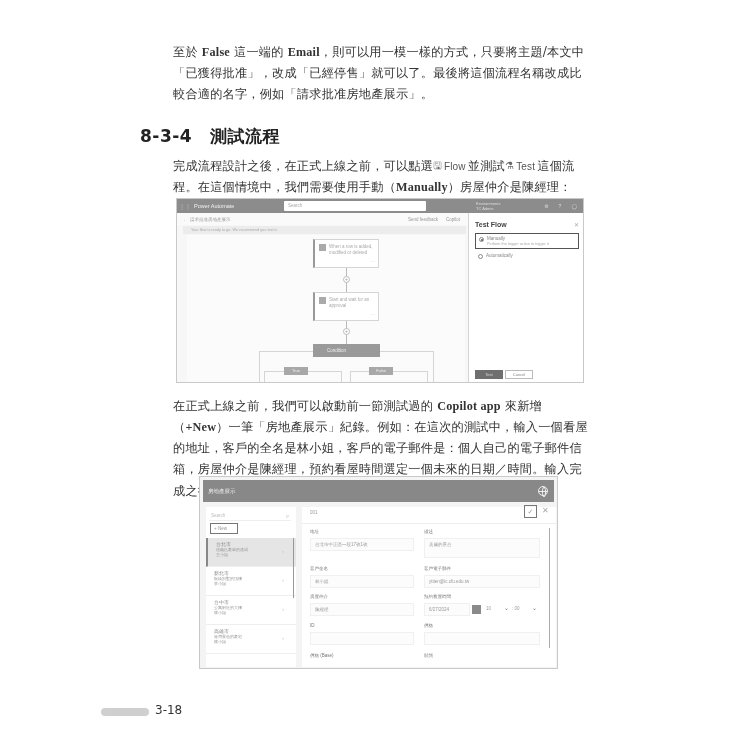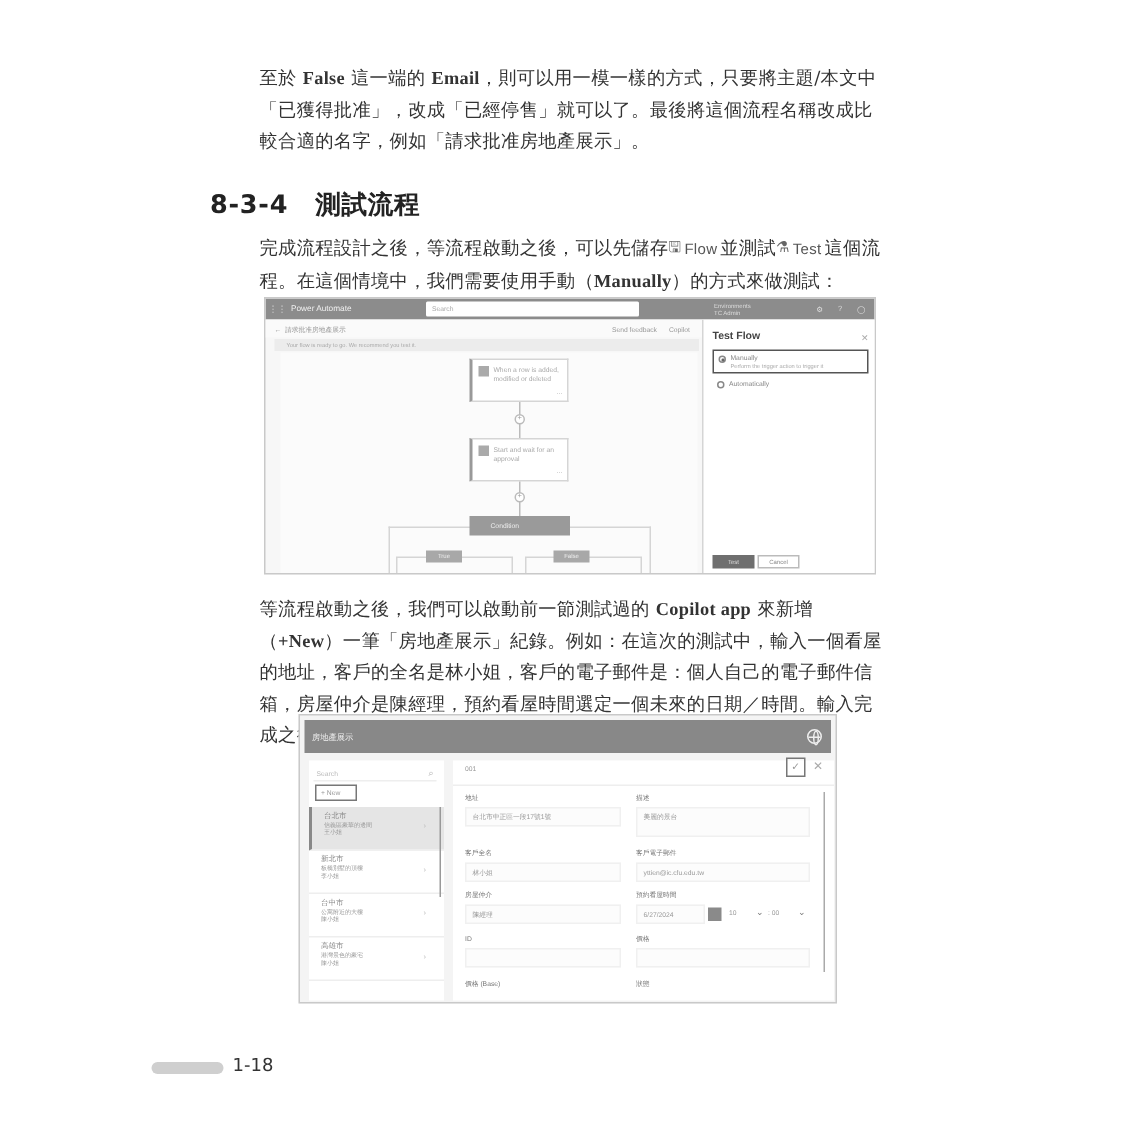--- a/index.html
+++ b/index.html
@@ -85,21 +85,21 @@
 
 <p class="para" style="top:42px;">
   <span>至於 </span><b>False</b><span> 這一端的 </span><b>Email</b><span>，則可以用一模一樣的方式，只要將主題/本文中「已獲得批准」，改成「已經停售」就可以了。最後將這個流程名稱改成比較合適的名字，例如「請求批准房地產展示」。</span>
 </p>
 
 <h2 class="heading">
   <span class="num">8-3-4</span><span>測試流程</span>
 </h2>
 
 <p class="para" style="top:155px;">
-  <span>完成流程設計之後，等流程啟動之後，可以先儲存</span><span class="inline-icon">🖫</span><span class="inline-word">Flow</span><span>並測試</span><span class="inline-icon">⚗</span><span class="inline-word">Test</span><span>這個流程。在這個情境中，我們需要使用手動（</span><b>Manually</b><span>）的方式來做測試：</span>
+  <span>完成流程設計之後，在正式上線之前，可以點選</span><span class="inline-icon">🖫</span><span class="inline-word">Flow</span><span>並測試</span><span class="inline-icon">⚗</span><span class="inline-word">Test</span><span>這個流程。在這個情境中，我們需要使用手動（</span><b>Manually</b><span>）房屋仲介是陳經理：</span>
 </p>
 
 <div class="shot1">
   <div class="pa-topbar">
     <span class="pa-waffle">⋮⋮</span>
     <span class="pa-title">Power Automate</span>
     <span class="pa-search">Search</span>
     <span class="pa-env">
       <span>Environments</span><br>
       <span>TC Admin</span>
@@ -156,21 +156,21 @@
       <span>Automatically</span>
     </div>
     <div class="tf-btns">
       <div class="btn-test">Test</div>
       <div class="btn-cancel">Cancel</div>
     </div>
   </div>
 </div>
 
 <p class="para" style="top:396px;">
-  <span>等流程啟動之後，我們可以啟動前一節測試過的 </span><b>Copilot app</b><span> 來新增（</span><b>+New</b><span>）一筆「房地產展示」紀錄。例如：在這次的測試中，輸入一個看屋的地址，客戶的全名是林小姐，客戶的電子郵件是：個人自己的電子郵件信箱，房屋仲介是陳經理，預約看屋時間選定一個未來的日期／時間。輸入完成之後，可以點選</span><span class="inline-icon">✓</span><span> 按鈕，儲存這筆紀錄。</span>
+  <span>在正式上線之前，我們可以啟動前一節測試過的 </span><b>Copilot app</b><span> 來新增（</span><b>+New</b><span>）一筆「房地產展示」紀錄。例如：在這次的測試中，輸入一個看屋的地址，客戶的全名是林小姐，客戶的電子郵件是：個人自己的電子郵件信箱，房屋仲介是陳經理，預約看屋時間選定一個未來的日期／時間。輸入完成之後，可以點選</span><span class="inline-icon">✓</span><span> 按鈕，儲存這筆紀錄。</span>
 </p>
 
 <div class="shot2">
   <div class="ca-header">
     <span>房地產展示</span>
     <span class="ca-globe"></span>
   </div>
 
   <div class="ca-left">
     <div class="ca-search">
@@ -241,13 +241,13 @@
     <div class="f-input" style="left:122px; top:125px; width:116px;"></div>
 
     <span class="f-label" style="left:8px; top:146px;">價格 (Base)</span>
     <span class="f-label" style="left:122px; top:146px;">狀態</span>
 
     <div class="ca-vscroll"></div>
   </div>
 </div>
 
 <div class="footer-bar"></div>
-<div class="footer-page">1-18</div>
+<div class="footer-page">3-18</div>
 
 </body></html>

